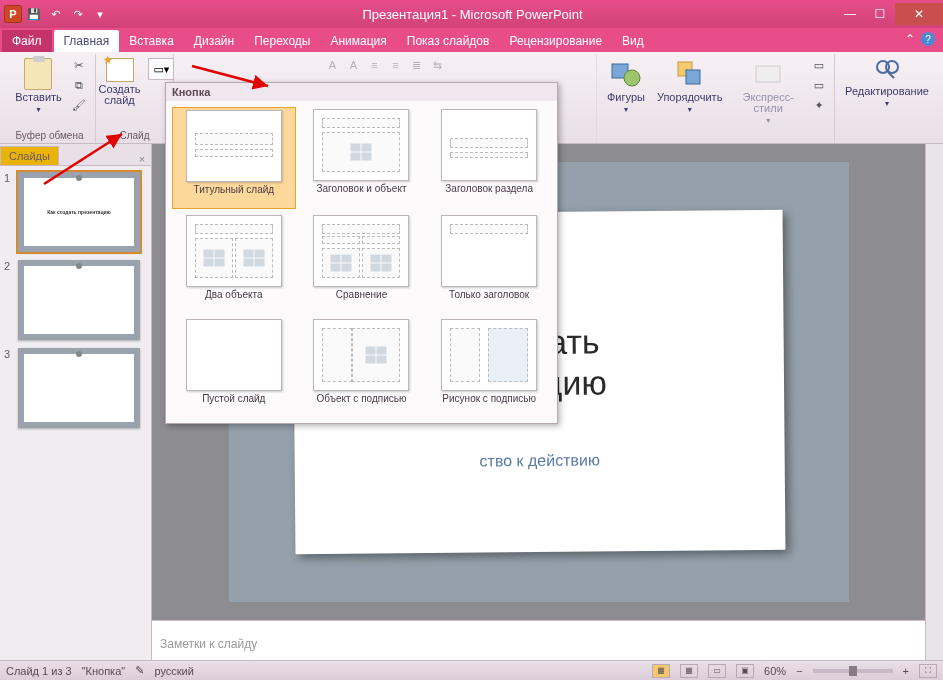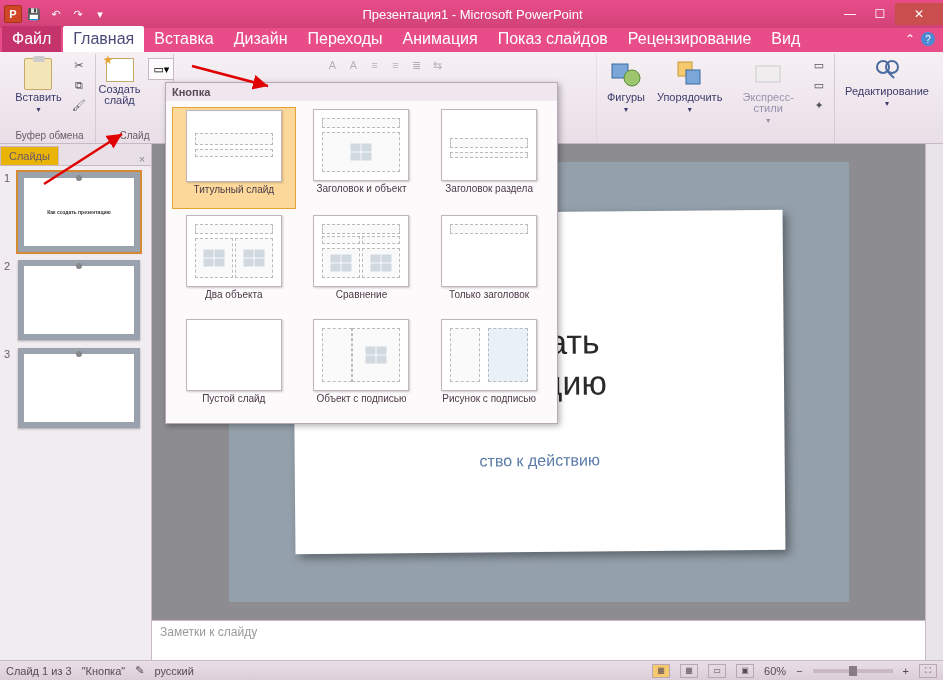--- a/index.html
+++ b/index.html
@@ -8,21 +8,21 @@
 .titlebar { height: 28px; background: linear-gradient(#e84d8a, #d14278); display: flex; align-items: center; padding: 0 0 0 4px; color: #fff; font-size: 12px; }
 .titlebar .qat { display: flex; gap: 2px; align-items: center; }
 .qat-btn { width: 20px; height: 20px; display: flex; align-items: center; justify-content: center; font-size: 11px; }
 .app-icon { width: 18px; height: 18px; background: #d04727; border: 1px solid #a03518; display: flex; align-items: center; justify-content: center; color: #fff; font-weight: bold; font-size: 11px; border-radius: 2px; }
 .titlebar .title { flex: 1; text-align: center; font-size: 13px; }
 .win-btns { display: flex; }
 .win-btn { width: 30px; height: 22px; display: flex; align-items: center; justify-content: center; font-size: 12px; }
 .win-btn.close { background: #c94f4f; width: 48px; color: #fff; }
 
 .ribbon-tabs { height: 24px; background: #e84d8a; display: flex; align-items: flex-end; padding-left: 2px; position: relative; }
-.ribbon-tab { padding: 4px 10px 4px; font-size: 16px; color: #fff; cursor: pointer; }
+.ribbon-tab { padding: 4px 10px 4px; font-size: 12px; color: #fff; cursor: pointer; }
 .ribbon-tab.file { background: #c5336c; margin-right: 2px; }
 .ribbon-tab.active { background: #fff; color: #4b4b7a; border-radius: 2px 2px 0 0; }
 .ribbon-help { position: absolute; right: 8px; top: 4px; display: flex; gap: 6px; color: #fff; font-size: 12px; }
 
 .ribbon { height: 92px; background: linear-gradient(#f6f0f4, #e9dfe7); border-bottom: 1px solid #c9b8c5; display: flex; padding: 2px 4px 0; }
 .rgroup { border-right: 1px solid #d6c9d3; padding: 2px 6px; display: flex; flex-direction: column; align-items: center; position: relative; }
 .rgroup-label { font-size: 10px; color: #6a5a66; position: absolute; bottom: 2px; left: 0; right: 0; text-align: center; }
 .rgroup-body { display: flex; gap: 4px; align-items: flex-start; height: 72px; }
 .big-btn { display: flex; flex-direction: column; align-items: center; justify-content: flex-start; padding: 2px 4px; font-size: 11px; color: #3b3b6b; text-align: center; gap: 2px; }
 .big-btn .ico { width: 32px; height: 32px; display: flex; align-items: center; justify-content: center; font-size: 20px; }
@@ -47,21 +47,21 @@
 .thumb-pin { position: absolute; top: -3px; width: 6px; height: 6px; background: #888; border-radius: 50%; }
 
 .editor { flex: 1; display: flex; flex-direction: column; background: #8c8c91; position: relative; }
 .slide-area { flex: 1; display: flex; align-items: center; justify-content: center; overflow: hidden; }
 .slide-bg { width: 620px; height: 440px; background: #94a0ab; display: flex; align-items: center; justify-content: center; position: relative; }
 .slide-paper { width: 490px; height: 340px; background: #fff; box-shadow: 4px 4px 10px rgba(0,0,0,0.4); position: relative; transform: rotate(-0.5deg); }
 .slide-title { position: absolute; top: 110px; width: 100%; text-align: center; font-size: 34px; font-family: Georgia, serif; color: #2a2a2a; line-height: 40px; }
 .slide-sub { position: absolute; top: 240px; width: 100%; text-align: center; font-size: 16px; color: #5a7aa8; }
 .slide-pin { position: absolute; top: -6px; left: 50%; width: 12px; height: 12px; background: #999; border-radius: 50%; box-shadow: 0 1px 2px rgba(0,0,0,0.5); }
 
-.notes { height: 40px; background: #fff; border-top: 1px solid #c9b8c5; padding: 4px 8px; font-size: 12px; color: #999; }
+.notes { height: 40px; background: #fff; border-top: 1px solid #c9b8c5; padding: 16px 8px; font-size: 12px; color: #999; }
 .vscroll { width: 18px; background: #e9e4e8; border-left: 1px solid #c9b8c5; }
 
 .statusbar { height: 20px; background: linear-gradient(#e9dfe7,#dccdd8); border-top: 1px solid #c9b8c5; display: flex; align-items: center; padding: 0 6px; font-size: 11px; color: #5a4a56; gap: 10px; }
 .statusbar .spacer { flex: 1; }
 .view-btn { width: 18px; height: 14px; border: 1px solid #b8a8b4; display: flex; align-items: center; justify-content: center; font-size: 8px; }
 .zoom-slider { width: 80px; height: 4px; background: #c9b8c5; position: relative; }
 .zoom-thumb { position: absolute; left: 36px; top: -3px; width: 8px; height: 10px; background: #8a7a86; }
 
 
 .flyout { position: absolute; left: 165px; top: 82px; width: 393px; background: #fdfafc; border: 1px solid #b8a8b4; box-shadow: 2px 2px 6px rgba(0,0,0,0.3); z-index: 50; }

